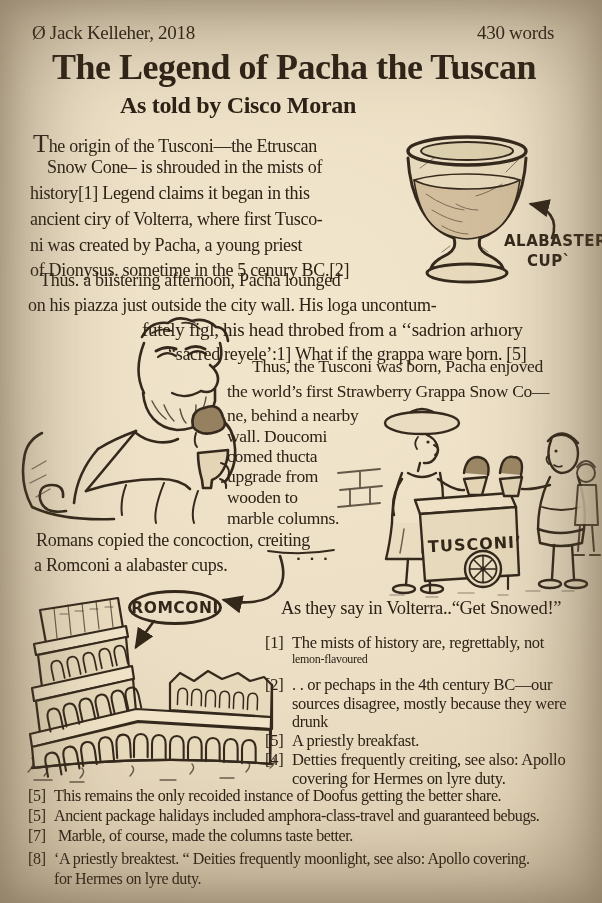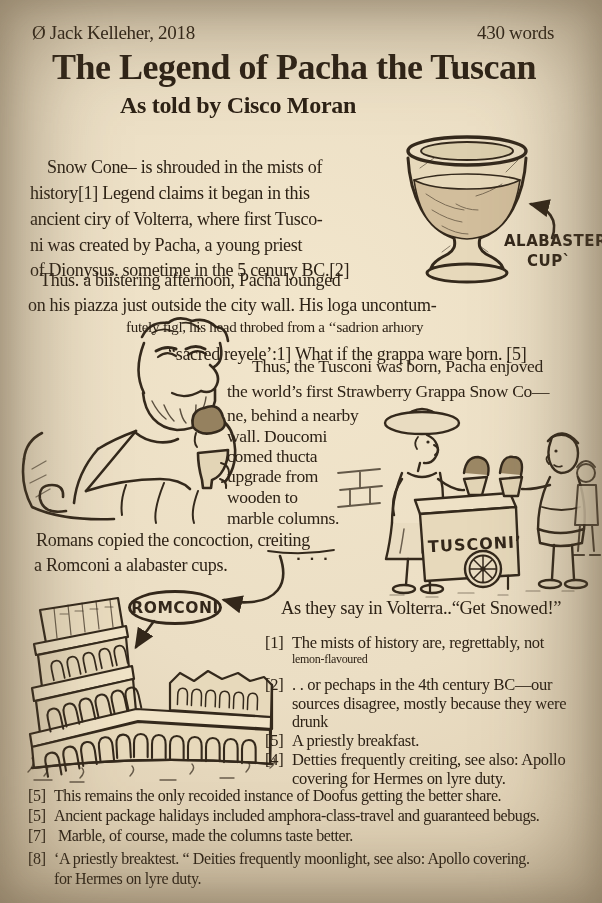--- a/index.html
+++ b/index.html
@@ -25,29 +25,30 @@
 </head>
 <body>
 
 <div id="page">
 
   <div class="ln" style="left:32px;top:23px;font-size:19px;">Ø Jack Kelleher, 2018</div>
   <div class="ln" style="left:477px;top:23px;font-size:19px;">430 words</div>
   <div class="ln title" style="left:0;top:49px;font-size:36px;">The Legend of Pacha the Tuscan</div>
   <div class="ln subtitle" style="left:0;top:93px;font-size:24px;">As told by Cisco Moran</div>
 
+  <div class="ln dropcap" style="left:33px;top:130px;font-size:18px;">The origin of the Tusconi—the Etruscan</div>
   <div class="ln" style="left:47px;top:158px;font-size:18px;">Snow Cone– is shrouded in the mists of</div>
   <div class="ln" style="left:30px;top:184px;font-size:18px;">history[1] Legend claims it began in this</div>
   <div class="ln" style="left:30px;top:210px;font-size:18px;">ancient ciry of Volterra, where first Tusco-</div>
   <div class="ln" style="left:30px;top:236px;font-size:18px;">ni was created by Pacha, a young priest</div>
   <div class="ln" style="left:30px;top:261px;font-size:18px;">of Dionysus. sometime in the 5 cenury BC.[2]</div>
 
   <div class="ln" style="left:40px;top:271px;font-size:18px;">Thus. a biistering afternoon, Pacha lounged</div>
   <div class="ln" style="left:28px;top:296px;font-size:18px;">on his piazza just outside the city wall. His loga uncontum-</div>
-  <div class="ln" style="left:126px;top:320px;font-size:15px;">futely figl, his head throbed from a ‘‘sadrion arhıory</div>
+  <div class="ln" style="left:142px;top:320px;font-size:19px;">futely figl, his head throbed from a ‘‘sadrion arhıory</div>
   <div class="ln" style="left:168px;top:345px;font-size:18px;">“sacred reyele’:1] What if the grappa ware born. [5]</div>
 
   <div class="ln" style="left:252px;top:357px;font-size:17.5px;">Thus, the Tusconi was born, Pacha enjoved</div>
   <div class="ln" style="left:227px;top:382px;font-size:17.5px;">the world’s first Strawberry Grappa Snow Co—</div>
   <div class="ln" style="left:227px;top:406px;font-size:17.5px;">ne, behind a nearby</div>
   <div class="ln" style="left:227px;top:427px;font-size:17.5px;">wall. Doucomi</div>
   <div class="ln" style="left:227px;top:447px;font-size:17.5px;">comed thucta</div>
   <div class="ln" style="left:227px;top:467px;font-size:17.5px;">upgrade from</div>
   <div class="ln" style="left:227px;top:488px;font-size:17.5px;">wooden to</div>
   <div class="ln" style="left:227px;top:509px;font-size:17.5px;">marble columns.</div>

